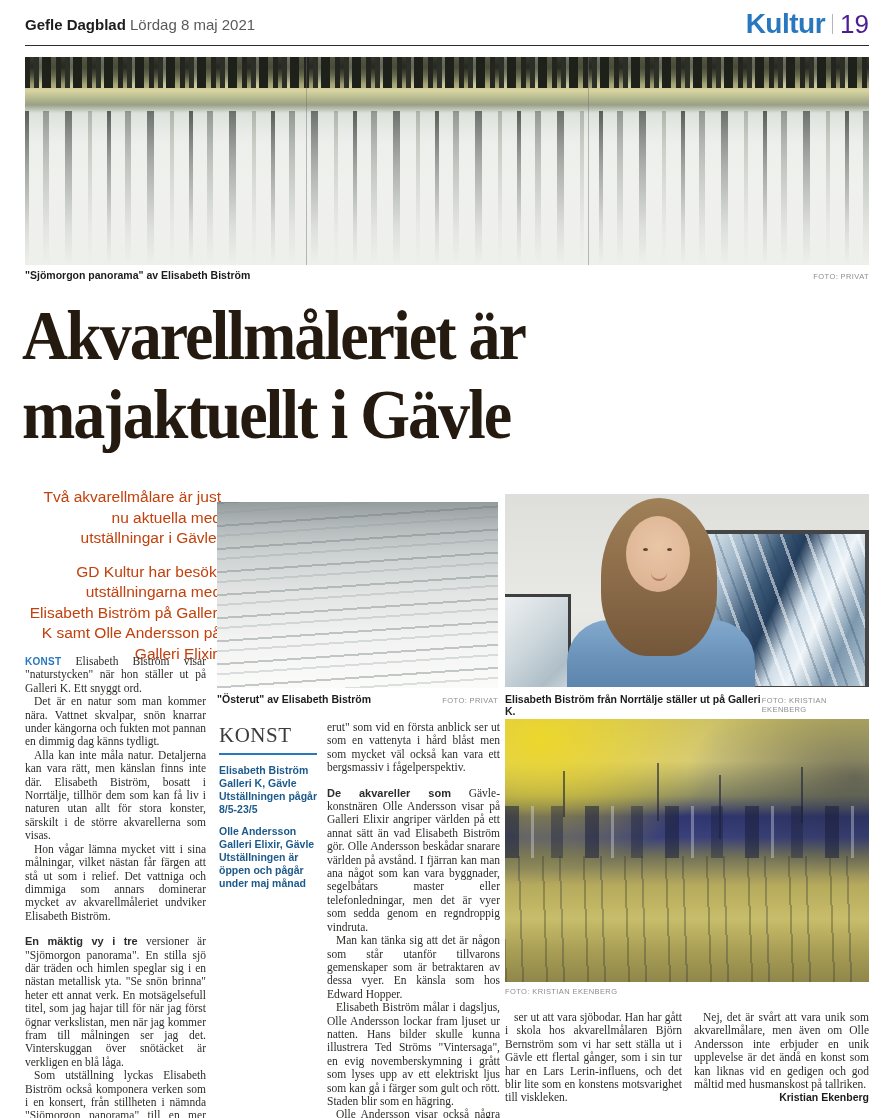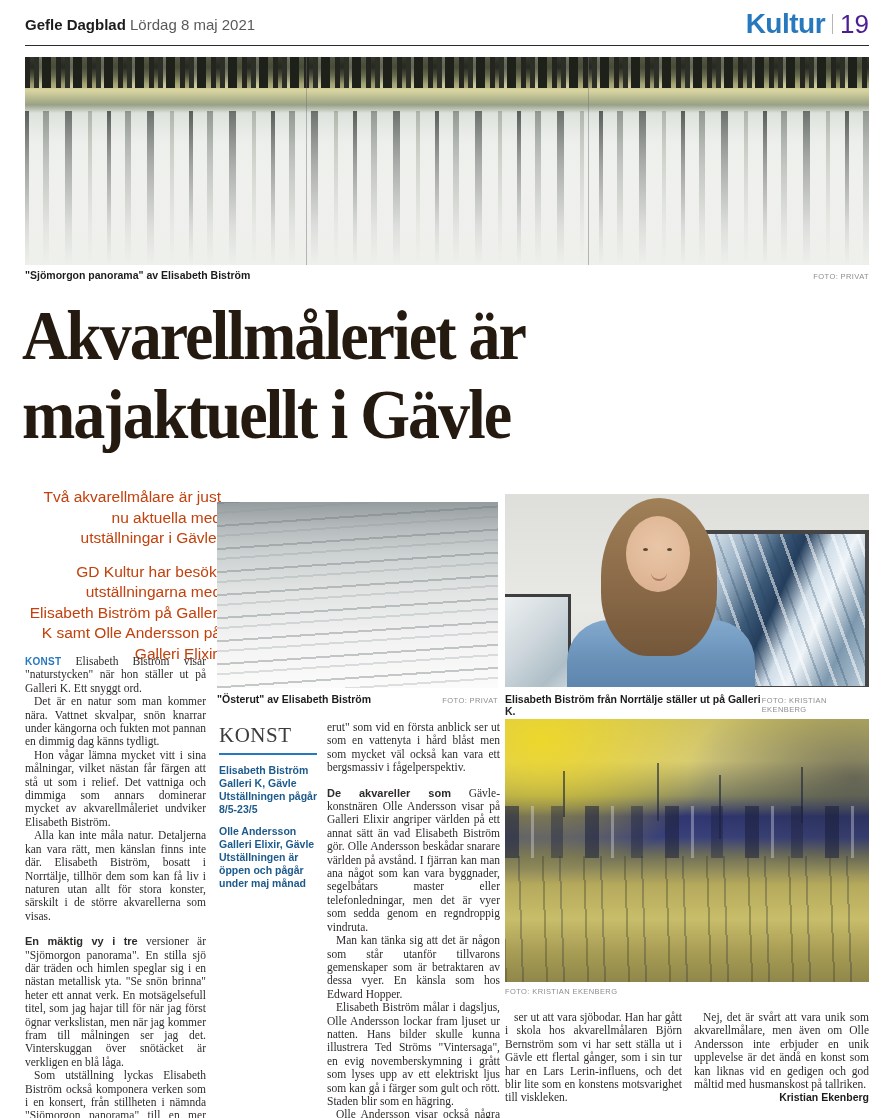--- a/index.html
+++ b/index.html
@@ -149,22 +149,22 @@
   </div>
 
   <div class="abs intro">
     <p>Två akvarellmålare är just nu aktuella med utställningar i Gävle.</p>
     <p>GD Kultur har besökt utställningarna med Elisabeth Biström på Galleri K samt Olle Andersson på Galleri Elixir.</p>
   </div>
 
   <div class="abs bodycol col1">
     <p><span class="kicker">KONST</span><span> Elisabeth Biström visar "naturstycken" när hon ställer ut på Galleri K. Ett snyggt ord.</span></p>
     <p class="ind">Det är en natur som man kommer nära. Vattnet skvalpar, snön knarrar under kängorna och fukten mot pannan en dimmig dag känns tydligt.</p>
+    <p class="ind">Alla kan inte måla natur. Detaljerna kan vara rätt, men känslan finns inte där. Elisabeth Biström, bosatt i Norrtälje, tillhör dem som kan få liv i naturen utan allt för stora konster, särskilt i de större akvarellerna som visas.</p>
     <p class="ind">Hon vågar lämna mycket vitt i sina målningar, vilket nästan får färgen att stå ut som i relief. Det vattniga och dimmiga som annars dominerar mycket av akvarellmåleriet undviker Elisabeth Biström.</p>
-    <p class="ind">Alla kan inte måla natur. Detaljerna kan vara rätt, men känslan finns inte där. Elisabeth Biström, bosatt i Norrtälje, tillhör dem som kan få liv i naturen utan allt för stora konster, särskilt i de större akvarellerna som visas.</p>
     <p class="midhead"><span class="blead">En mäktig vy i tre</span><span> versioner är "Sjömorgon panorama". En stilla sjö där träden och himlen speglar sig i en nästan metallisk yta. "Se snön brinna" heter ett annat verk. En motsägelsefull titel, som jag hajar till för när jag först ögnar verkslistan, men när jag kommer fram till målningen ser jag det. Vinterskuggan över snötäcket är verkligen en blå låga.</span></p>
     <p class="ind">Som utställning lyckas Elisabeth Biström också komponera verken som i en konsert, från stillheten i nämnda "Sjömorgon panorama" till en mer temperamentsfylld målning som "Öst-</p>
   </div>
 
   <div class="abs art osterut-art"></div>
   <div class="abs cap-row" style="left:217px;top:693px;width:281px;">
     <span class="cap-text">"Österut" av Elisabeth Biström</span>
     <span class="cap-credit">FOTO: PRIVAT</span>
   </div>
 

